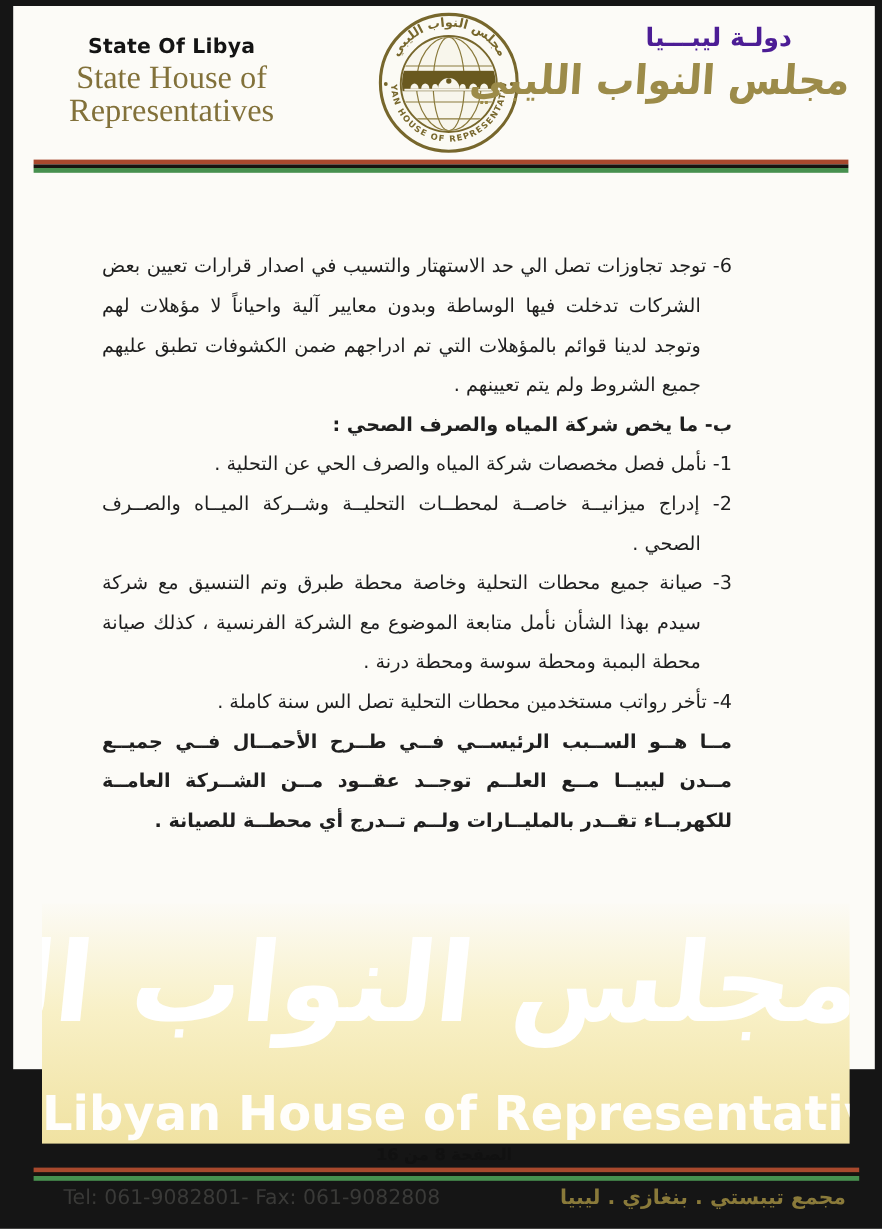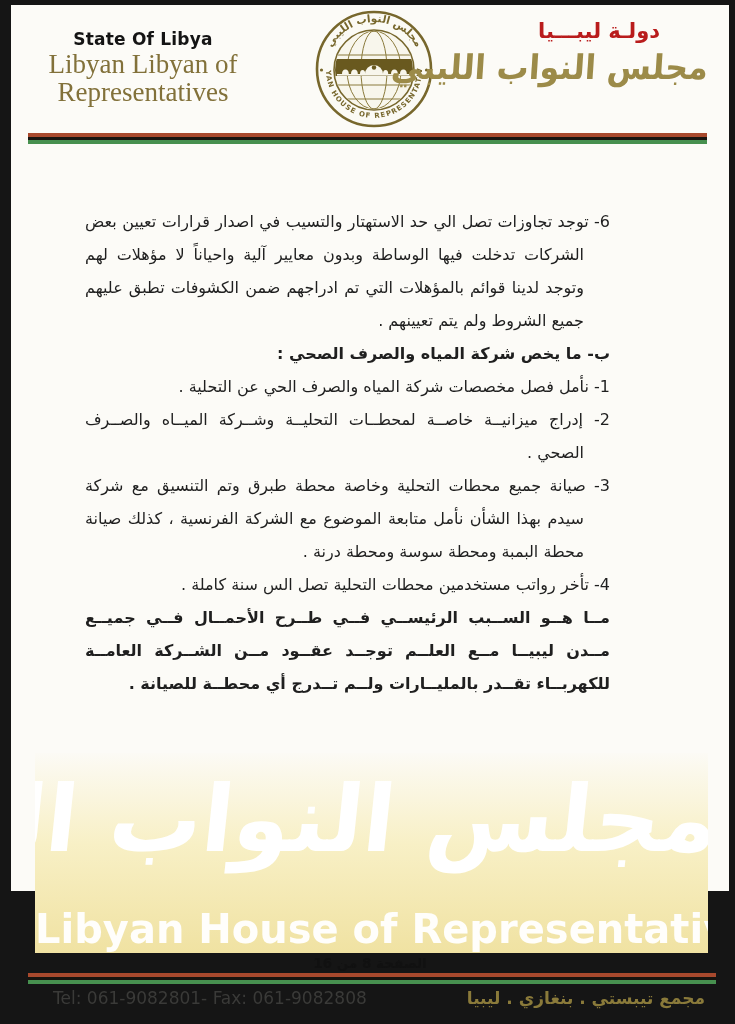--- a/index.html
+++ b/index.html
@@ -10,21 +10,21 @@
   }
   .page{
     position:absolute;left:11px;top:5px;width:718px;height:886px;
     background:#fcfbf7;
   }
   
   .hdr-left{position:absolute;left:18px;top:24px;width:228px;text-align:center;}
   .state-en{font-weight:bold;font-size:17px;color:#141414;letter-spacing:.2px;margin-bottom:2px;}
   .org-en{font-family:"Liberation Serif","DejaVu Serif",serif;font-size:27px;color:#82713a;line-height:1.02;}
   .hdr-right{position:absolute;right:14px;top:14px;width:232px;text-align:center;direction:rtl;}
-  .state-ar{font-weight:bold;font-size:21px;color:#b91c1c;margin-bottom:6px;}
+  .state-ar{font-weight:bold;font-size:21px;color:#4c1d95;margin-bottom:6px;}
   .org-ar{font-weight:bold;font-size:34px;color:#9c8b49;transform:scaleX(.94) skewX(-4deg);white-space:nowrap;line-height:1.1;}
   .logo{position:absolute;left:302px;top:2px;}
   
   .flag{position:absolute;left:17px;right:22px;height:11px;display:flex;flex-direction:column;}
   .flag .r{height:4px;background:#a8492d;}
   .flag .b{height:3px;background:#17140f;}
   .flag .g{height:4px;background:#47904f;}
   .flag-top{top:128px;}
   .flag-bottom{top:968px;right:13px;}
   
@@ -66,21 +66,21 @@
   .footer-tel{font-size:17px;color:#3a3a38;}
   .footer-addr{font-size:17px;font-weight:bold;color:#8a7a3a;direction:rtl;}
 </style>
 </head>
 <body>
 
 <div class="page">
 
   <div class="hdr-left">
     <div class="state-en">State Of Libya</div>
-    <div class="org-en">Libyan Libyan of</div>
+    <div class="org-en">State House of</div>
     <div class="org-en">Representatives</div>
   </div>
 
   <div class="logo">
     <svg width="122" height="122" viewBox="0 0 122 122">
       <defs>
         <clipPath id="globeClip">
             <circle cx="61" cy="63" r="39"></circle>
           </clipPath>
         <path id="arcTop" d="M 13,63 A 48,48 0 0 1 109,63" fill="none"></path>

